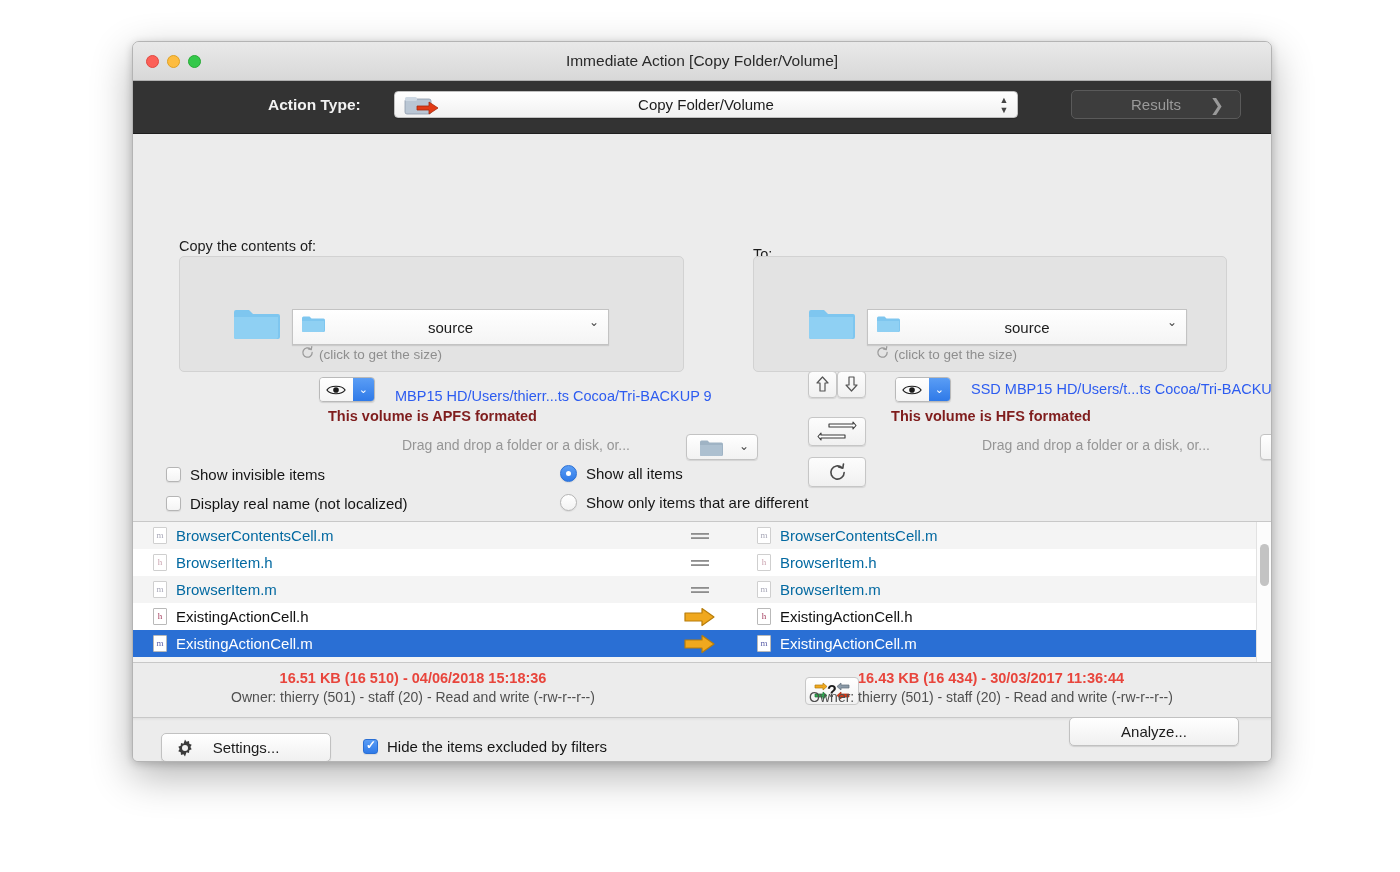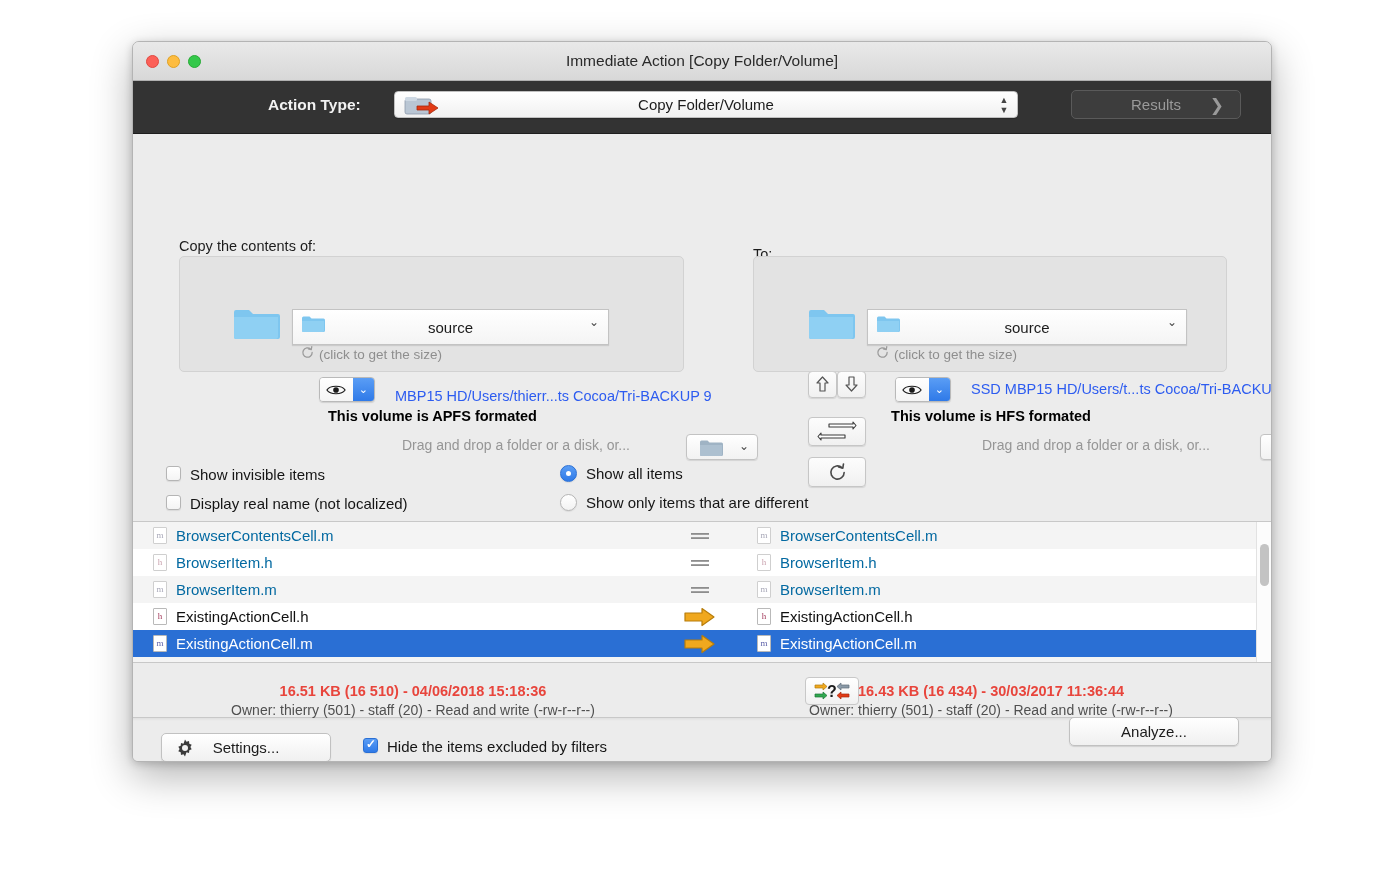--- a/index.html
+++ b/index.html
@@ -122,21 +122,21 @@
   .eye-right {
     width: 22px; background: linear-gradient(to bottom,#5a9df5,#2f7ae8);
     display: flex; align-items: center; justify-content: center;
     color: #fff; font-size: 11px;
   }
   .path-link {
     position: absolute; font-size: 14.5px; color: #2d5cf0;
     white-space: nowrap;
   }
   .fmt-line {
-    position: absolute; font-size: 14.5px; color: #000000; font-weight: bold;
+    position: absolute; font-size: 14.5px; color: #7f1d1d; font-weight: bold;
     text-align: center;
   }
   .drag-line {
     position: absolute; font-size: 14px; color: #969696;
   }
   .drag-combo {
     position: absolute; width: 72px; height: 26px;
     background: linear-gradient(to bottom,#ffffff,#f2f2f2);
     border: 1px solid #c3c3c3; border-radius: 4px;
     box-shadow: 0 1px 1px rgba(0,0,0,0.10);
@@ -154,21 +154,21 @@
   }
   .midbtn {
     position: absolute;
     background: linear-gradient(to bottom,#fdfdfd,#f0f0f0);
     border: 1px solid #c6c6c6; border-radius: 4px;
     box-shadow: 0 1px 1px rgba(0,0,0,0.10);
     display: flex; align-items: center; justify-content: center;
   }
 
   
-  .opt { position: absolute; display: flex; align-items: flex-start; gap: 9px; font-size: 15px; color: #151515; }
+  .opt { position: absolute; display: flex; align-items: center; gap: 9px; font-size: 15px; color: #151515; }
   .cb {
     width: 15px; height: 15px; border-radius: 3px;
     background: linear-gradient(to bottom,#ffffff,#f4f4f4);
     border: 1px solid #b5b5b5; box-shadow: 0 1px 1px rgba(0,0,0,0.08);
     flex: none;
   }
   .cb.checked {
     background: linear-gradient(to bottom,#5a9df5,#2f7ae8);
     border-color: #2a6fd4;
     position: relative;
@@ -225,21 +225,21 @@
     position: absolute; left: 3px; top: 22px; width: 9px; height: 42px;
     border-radius: 5px; background: #c3c3c3;
   }
 
   
   .infobar {
     position: absolute; left: 0; top: 530px; width: 1138px; height: 54px;
     background: #ececec; border-bottom: 1px solid #c8c8c8;
   }
   .info-side { position: absolute; top: 6px; width: 520px; text-align: center; }
-  .info-line1 { font-size: 14.5px; color: #e8453c; font-weight: bold; margin-top: 13px; }
+  .info-line1 { font-size: 14.5px; color: #e8453c; font-weight: bold; }
   .info-line2 { font-size: 14px; color: #505050; margin-top: 3px; }
   .info-mid {
     position: absolute; left: 672px; top: 13px; width: 54px; height: 28px;
     background: linear-gradient(to bottom,#ffffff,#f1f1f1);
     border: 1px solid #c8c8c8; border-radius: 4px;
     display: flex; align-items: center; justify-content: center;
   }
 
   
   .btn {

